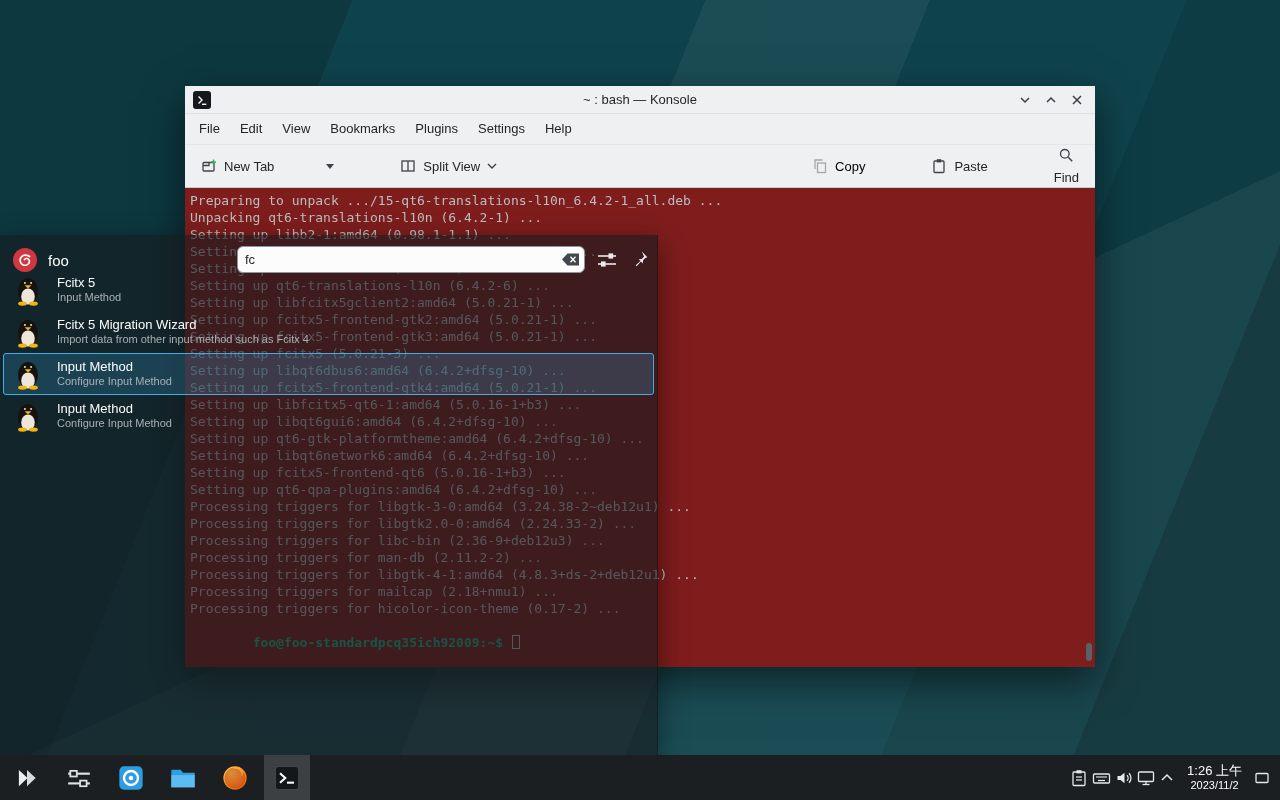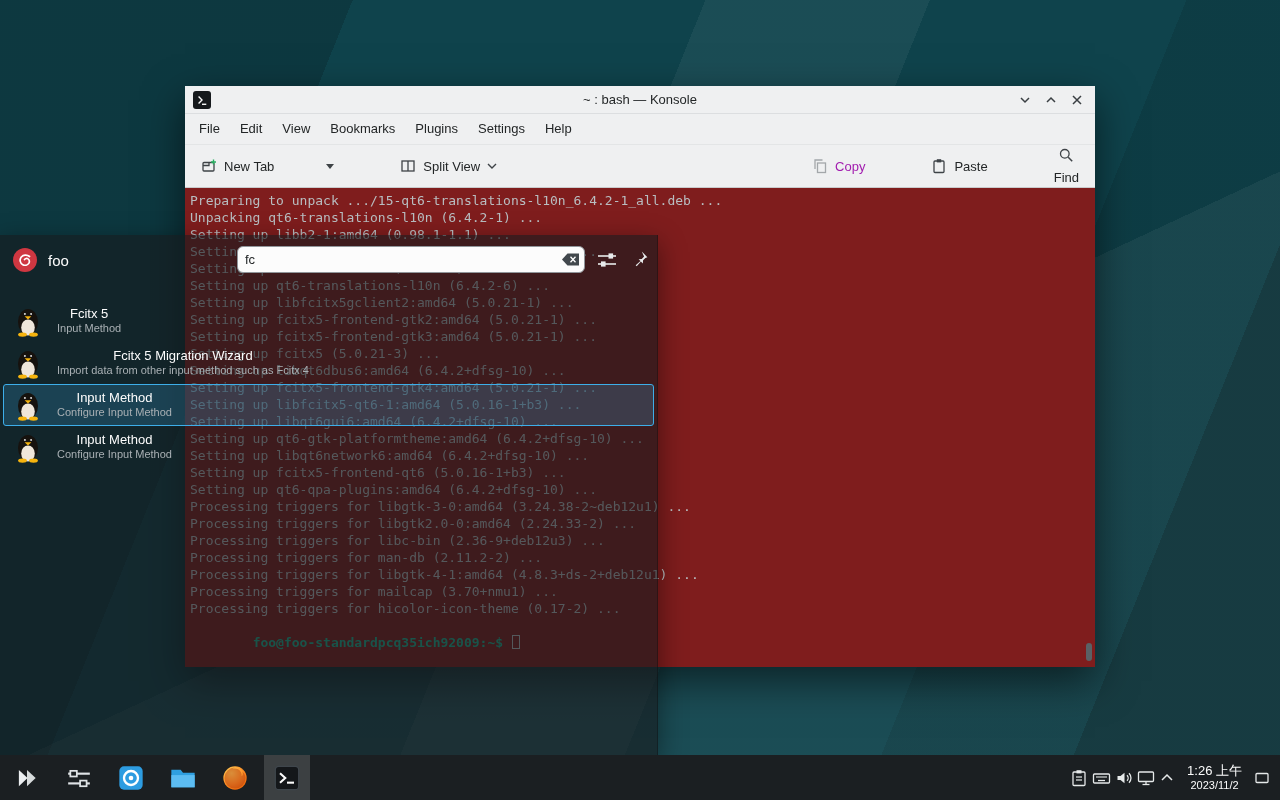--- a/index.html
+++ b/index.html
@@ -31,21 +31,21 @@
   .menubar { height:31px; background:#eff0f1; border-bottom:1px solid #e3e5e6;
              display:flex; align-items:center; padding:0 4px; flex:none; }
   .menu-item { padding:0 10px; font-size:13px; color:#232627; line-height:30px; }
 
   .toolbar { height:43px; background:#eff0f1; border-bottom:1px solid #c9cbcc;
              display:flex; align-items:center; padding:0 16px; flex:none;
              font-size:13px; color:#232627;gap:44px; }
   .tool-btn { display:flex; align-items:center; gap:7px; margin-right:8px; white-space:nowrap; }
   .drop-arrow { width:0; height:0; border-left:4px solid transparent; border-right:4px solid transparent;
                 border-top:5px solid #3e4347; margin-right:22px; }
-  .tool-btn.disabled { color:#a21caf; }
+  .tool-btn.disabled { color:#000000; }
   .tool-spacer { flex:1; }
   .toolbar .right { margin-right:22px; }
   .toolbar .last { margin-right:0;flex-direction:column; }
 
   .terminal { flex:1; position:relative; overflow:hidden; background:#7f1d1d;
               font-family:"DejaVu Sans Mono", monospace; font-size:13px; color:#b9bec1;
               padding:4px 0 0 5px; }
   .tline { height:17px; line-height:17px; white-space:pre; }
   .prompt { color:#1db091; font-weight:bold; }
   .cursor { display:inline-block; width:8px; height:14px; border:1px solid #b9bec1;
@@ -62,21 +62,21 @@
   .distro-badge { width:26px; height:26px; flex:none; }
   .user-label { color:#fcfcfc; font-size:15px; margin-left:10px; }
   .search-input { position:absolute; left:237px; top:11px; width:348px; height:27px;
                   background:#fcfcfc; border:1px solid #90959a; border-radius:6px;
                   font-family:"Liberation Sans", sans-serif; font-size:13px; color:#232627;
                   padding:0 26px 0 7px; outline:none; }
   .clear-icon { position:absolute; left:561px; top:17px; }
   .tune-icon { position:absolute; left:597px; top:16px; }
   .pin-icon { position:absolute; left:631px; top:15px; }
 
-  .results { position:absolute; left:0; right:0; top:65px;text-align:center; }
+  .results { position:absolute; left:0; right:0; top:34px; }
   .result-row { height:42px; margin:0 3px; display:flex; align-items:center; padding:0 8px;
                 border:1px solid transparent; border-radius:3px; }
   .result-row.selected { border-color:#3daee9; background:rgba(61,174,233,0.22); }
   .tux { width:32px; height:32px; margin-right:13px; flex:none; }
   .result-text { display:flex; flex-direction:column; justify-content:center; line-height:1.25; }
   .rtitle { font-size:13px; color:#fcfcfc; }
   .rsub { font-size:11px; color:#a9b0b4; }
 
   
   .taskbar { position:absolute; left:0; bottom:0; width:1280px; height:45px;
@@ -199,21 +199,21 @@
           <div class="tline">Setting up libqt6gui6:amd64 (6.4.2+dfsg-10) ...</div>
           <div class="tline">Setting up qt6-gtk-platformtheme:amd64 (6.4.2+dfsg-10) ...</div>
           <div class="tline">Setting up libqt6network6:amd64 (6.4.2+dfsg-10) ...</div>
           <div class="tline">Setting up fcitx5-frontend-qt6 (5.0.16-1+b3) ...</div>
           <div class="tline">Setting up qt6-qpa-plugins:amd64 (6.4.2+dfsg-10) ...</div>
           <div class="tline">Processing triggers for libgtk-3-0:amd64 (3.24.38-2~deb12u1) ...</div>
           <div class="tline">Processing triggers for libgtk2.0-0:amd64 (2.24.33-2) ...</div>
           <div class="tline">Processing triggers for libc-bin (2.36-9+deb12u3) ...</div>
           <div class="tline">Processing triggers for man-db (2.11.2-2) ...</div>
           <div class="tline">Processing triggers for libgtk-4-1:amd64 (4.8.3+ds-2+deb12u1) ...</div>
-          <div class="tline">Processing triggers for mailcap (3.70+nmu1) ...</div>
+          <div class="tline">Processing triggers for mailcap (2.18+nmu1) ...</div>
           <div class="tline">Processing triggers for hicolor-icon-theme (0.17-2) ...</div>
         </div>
       <div class="tline">
         <span class="prompt">foo@foo-standardpcq35ich92009:~$</span><span class="cursor"></span>
       </div>
       <div class="scrollbar">
         <div class="scroll-thumb"></div>
       </div>
     </div>
   </div>

